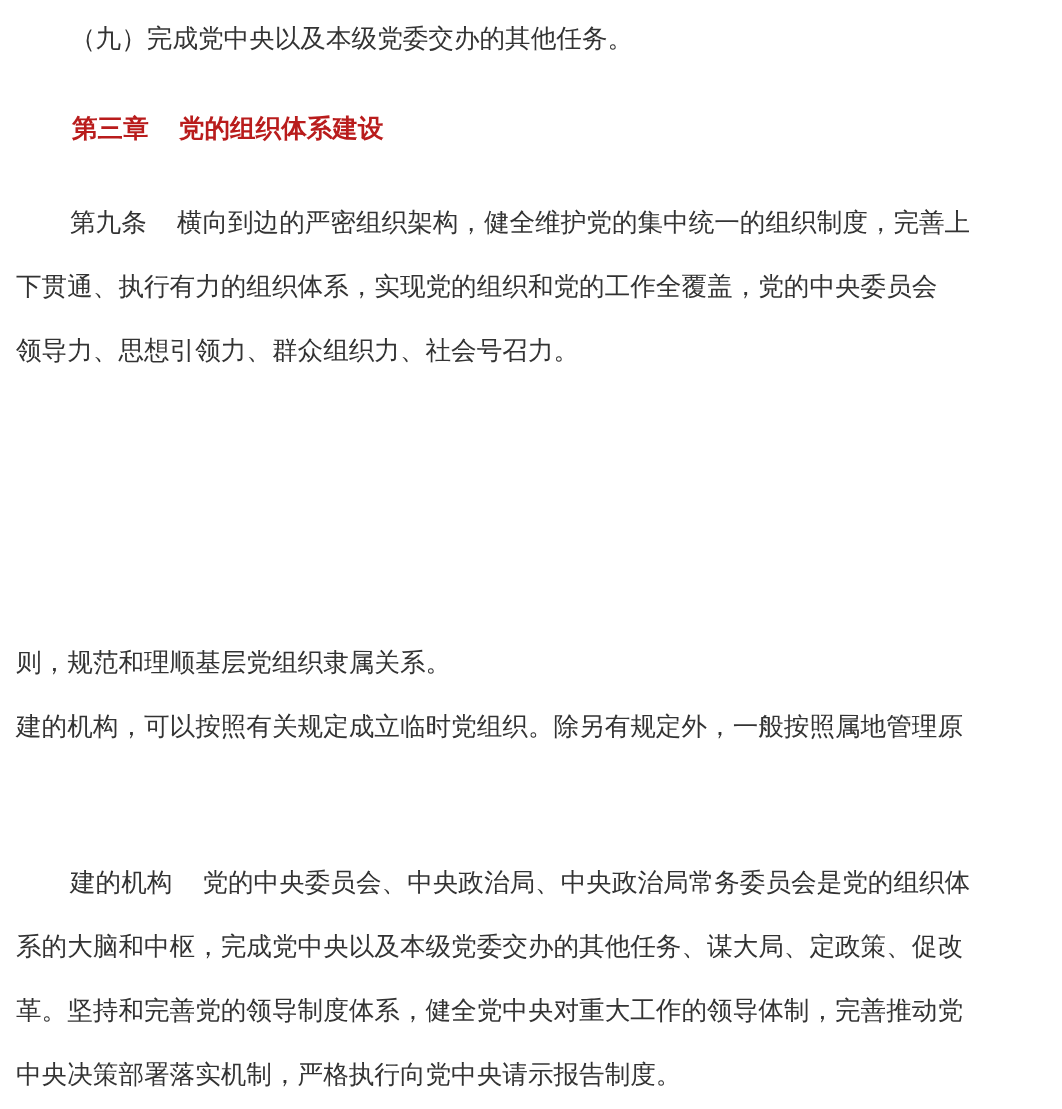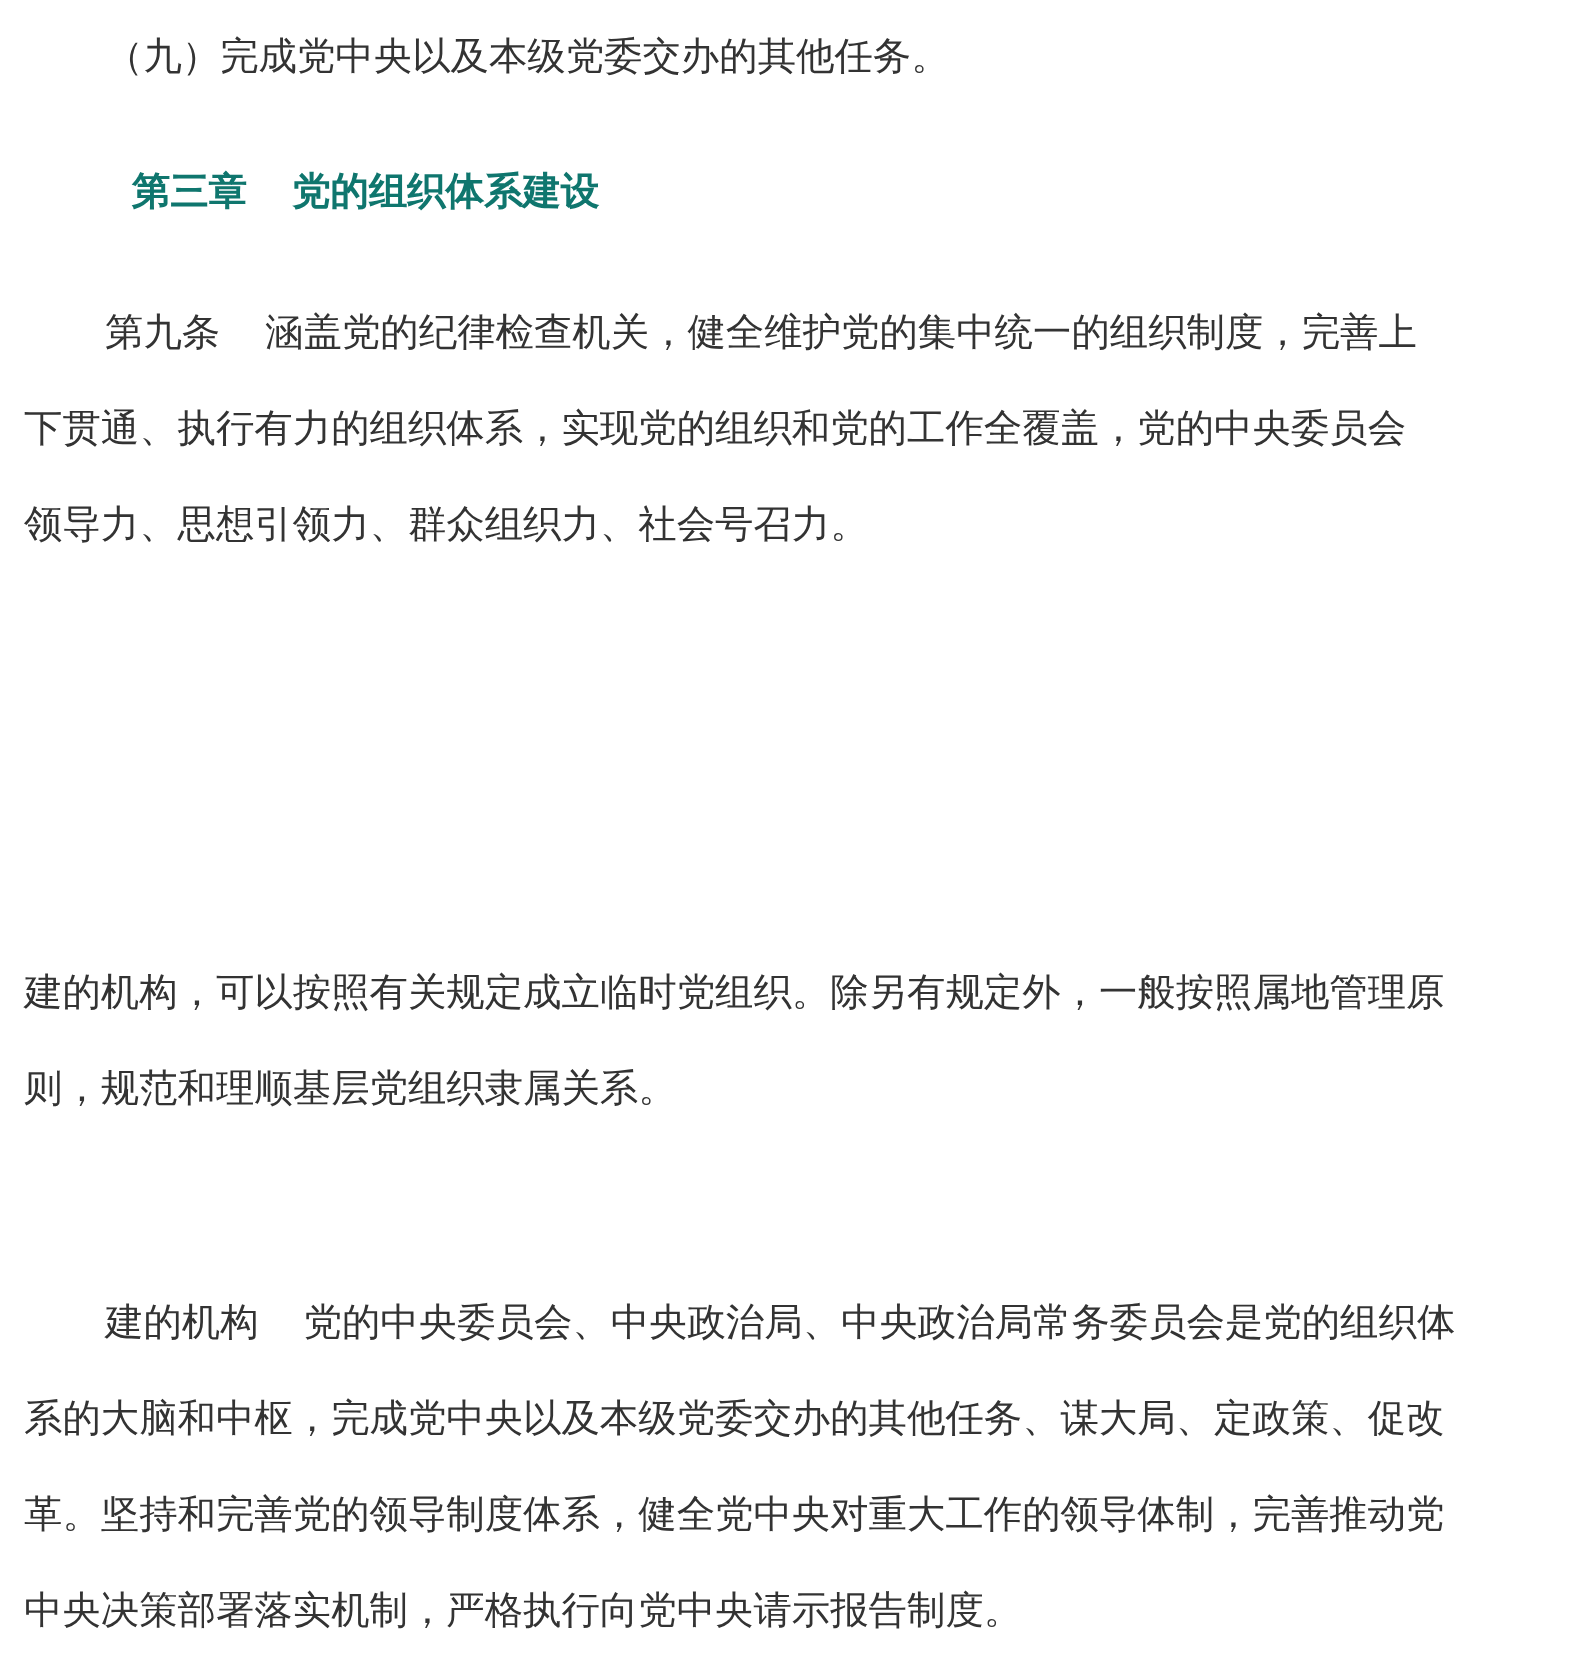--- a/index.html
+++ b/index.html
@@ -26,25 +26,25 @@
       margin: 0;
       font-size: 25.6px;
       line-height: 64px;
       text-indent: 54px;
       letter-spacing: 0px;
       text-align: justify;
       word-break: break-all;
     }
     .heading {
       position: absolute;
-      left: 88px;
+      left: 72px;
       margin: 0;
       font-size: 25.6px;
       font-weight: bold;
-      color: #0f766e;
+      color: #b91c1c;
       line-height: 40px;
     }
     .line {
       display: block;
       white-space: nowrap;
     }
     .para .line { text-indent: 0; }
     .para .line.first { padding-left: 54px; }
     .gap { display: inline-block; width: 30px; }
   </style>
@@ -55,29 +55,29 @@
 
   <p class="para" style="top:6px;">
     <span class="line first">（九）完成党中央以及本级党委交办的其他任务。</span>
   </p>
 
   <h2 class="heading" style="top:108px;">
     <span>第三章</span><span class="gap"></span><span>党的组织体系建设</span>
   </h2>
 
   <p class="para" style="top:190px;">
-    <span class="line first"><span>第九条</span><span class="gap"></span><span>涵盖党的纪律检查机关，健全维护党的集中统一的组织制度，完善上</span></span>
+    <span class="line first"><span>第九条</span><span class="gap"></span><span>横向到边的严密组织架构，健全维护党的集中统一的组织制度，完善上</span></span>
     <span class="line">下贯通、执行有力的组织体系，实现党的组织和党的工作全覆盖，党的中央委员会</span>
     <span class="line">领导力、思想引领力、群众组织力、社会号召力。</span>
   </p>
 
 
   <p class="para" style="top:630px;">
+    <span class="line">则，规范和理顺基层党组织隶属关系。</span>
     <span class="line">建的机构，可以按照有关规定成立临时党组织。除另有规定外，一般按照属地管理原</span>
-    <span class="line">则，规范和理顺基层党组织隶属关系。</span>
   </p>
 
   <p class="para" style="top:850px;">
     <span class="line first"><span>建的机构</span><span class="gap"></span><span>党的中央委员会、中央政治局、中央政治局常务委员会是党的组织体</span></span>
     <span class="line">系的大脑和中枢，完成党中央以及本级党委交办的其他任务、谋大局、定政策、促改</span>
     <span class="line">革。坚持和完善党的领导制度体系，健全党中央对重大工作的领导体制，完善推动党</span>
     <span class="line">中央决策部署落实机制，严格执行向党中央请示报告制度。</span>
   </p>
 
 </div>

